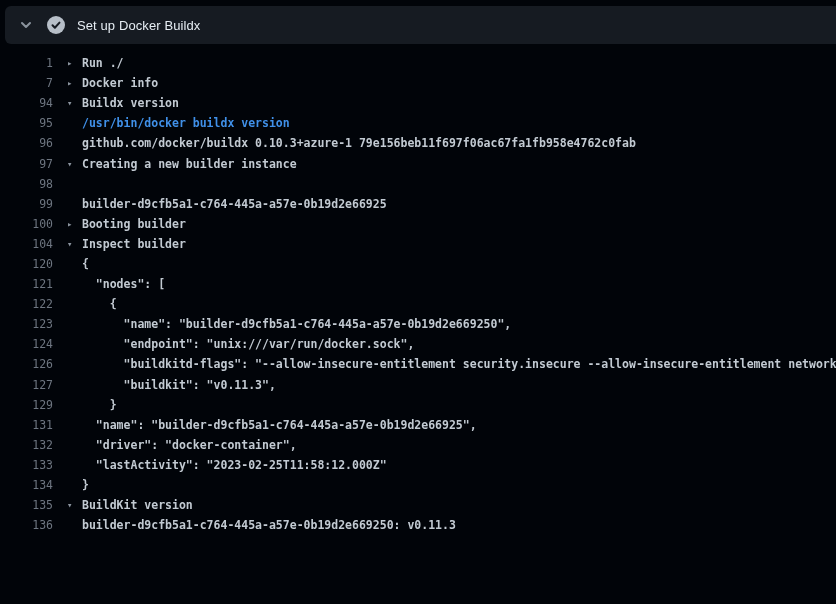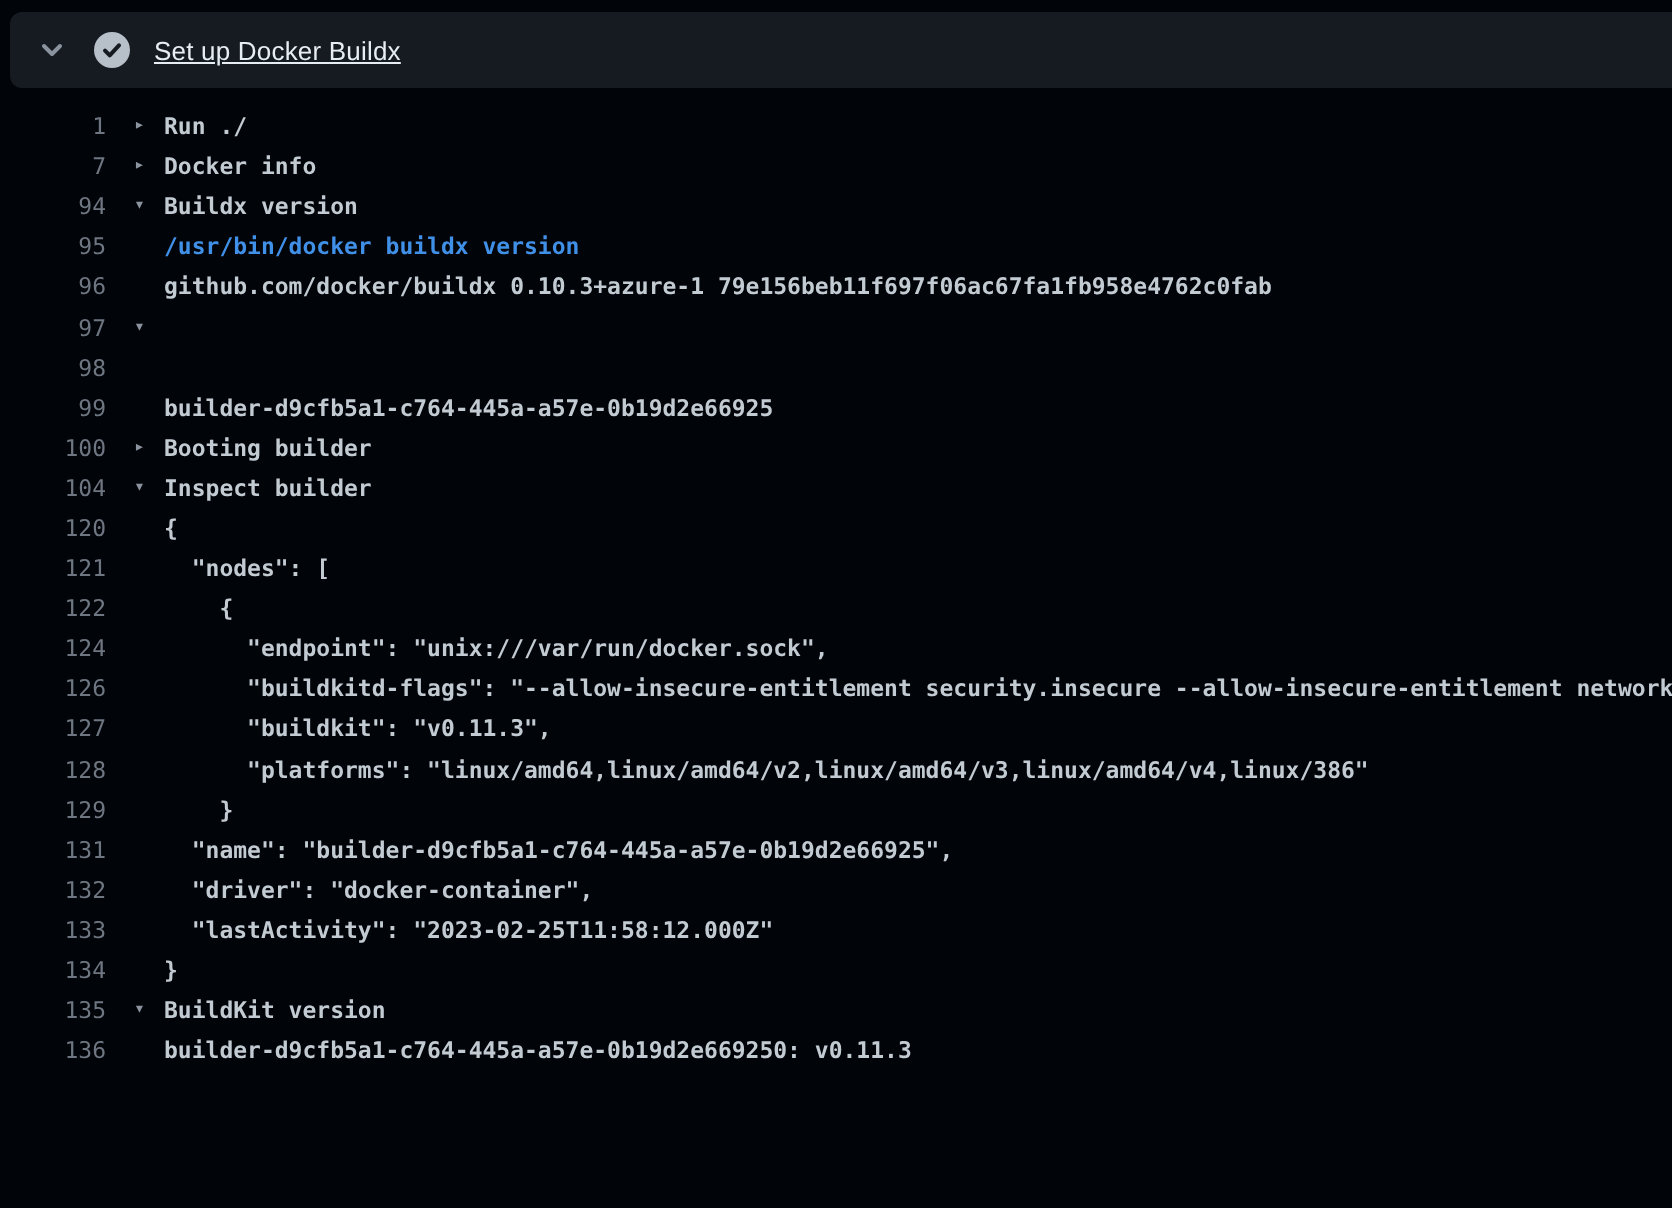--- a/index.html
+++ b/index.html
@@ -27,21 +27,20 @@
   .status{
     width:18px;height:18px;flex:none;
     margin-left:13px;
     display:flex;align-items:center;justify-content:center;
   }
   .step-title{
     margin-left:12px;
     color:#e6edf3;
     font-size:13px;
     letter-spacing:.1px;
-    text-decoration:underline;
   }
   
   .log{
     padding-top:9px;
     font-family:"DejaVu Sans Mono", "Liberation Mono", monospace;
     font-size:11.5px;
     width:836px;
     overflow:hidden;
   }
   .row{
@@ -87,32 +86,32 @@
   </span>
   <span class="step-title">Set up Docker Buildx</span>
 </div>
 
 <div class="log">
     <div class="row group"><span class="num">1</span><span class="arrow">▸</span><span class="txt">Run ./</span></div>
     <div class="row group"><span class="num">7</span><span class="arrow">▸</span><span class="txt">Docker info</span></div>
     <div class="row group"><span class="num">94</span><span class="arrow">▾</span><span class="txt">Buildx version</span></div>
     <div class="row"><span class="num">95</span><span class="arrow"></span><span class="txt command">/usr/bin/docker buildx version</span></div>
     <div class="row"><span class="num">96</span><span class="arrow"></span><span class="txt">github.com/docker/buildx 0.10.3+azure-1 79e156beb11f697f06ac67fa1fb958e4762c0fab</span></div>
-    <div class="row group"><span class="num">97</span><span class="arrow">▾</span></div>
+    <div class="row group"><span class="num">97</span><span class="arrow">▾</span><span class="txt">Creating a new builder instance</span></div>
     <div class="row"><span class="num">98</span><span class="arrow"></span></div>
     <div class="row"><span class="num">99</span><span class="arrow"></span><span class="txt">builder-d9cfb5a1-c764-445a-a57e-0b19d2e66925</span></div>
     <div class="row group"><span class="num">100</span><span class="arrow">▸</span><span class="txt">Booting builder</span></div>
     <div class="row group"><span class="num">104</span><span class="arrow">▾</span><span class="txt">Inspect builder</span></div>
     <div class="row"><span class="num">120</span><span class="arrow"></span><span class="txt">{</span></div>
     <div class="row"><span class="num">121</span><span class="arrow"></span><span class="txt">  "nodes": [</span></div>
     <div class="row"><span class="num">122</span><span class="arrow"></span><span class="txt">    {</span></div>
+    <div class="row"><span class="num">123</span><span class="arrow"></span><span class="txt">      "name": "builder-d9cfb5a1-c764-445a-a57e-0b19d2e669250",</span></div>
     <div class="row"><span class="num">124</span><span class="arrow"></span><span class="txt">      "endpoint": "unix:///var/run/docker.sock",</span></div>
     <div class="row"><span class="num">126</span><span class="arrow"></span><span class="txt">      "buildkitd-flags": "--allow-insecure-entitlement security.insecure --allow-insecure-entitlement network.host",</span></div>
     <div class="row"><span class="num">127</span><span class="arrow"></span><span class="txt">      "buildkit": "v0.11.3",</span></div>
-    <div class="row"><span class="num">128</span><span class="arrow"></span><span class="txt">      "platforms": "linux/amd64,linux/amd64/v2,linux/amd64/v3,linux/amd64/v4,linux/386"</span></div>
     <div class="row"><span class="num">129</span><span class="arrow"></span><span class="txt">    }</span></div>
     <div class="row"><span class="num">131</span><span class="arrow"></span><span class="txt">  "name": "builder-d9cfb5a1-c764-445a-a57e-0b19d2e66925",</span></div>
     <div class="row"><span class="num">132</span><span class="arrow"></span><span class="txt">  "driver": "docker-container",</span></div>
     <div class="row"><span class="num">133</span><span class="arrow"></span><span class="txt">  "lastActivity": "2023-02-25T11:58:12.000Z"</span></div>
     <div class="row"><span class="num">134</span><span class="arrow"></span><span class="txt">}</span></div>
     <div class="row group"><span class="num">135</span><span class="arrow">▾</span><span class="txt">BuildKit version</span></div>
     <div class="row"><span class="num">136</span><span class="arrow"></span><span class="txt">builder-d9cfb5a1-c764-445a-a57e-0b19d2e669250: v0.11.3</span></div>
   </div>
 
 </body></html>

